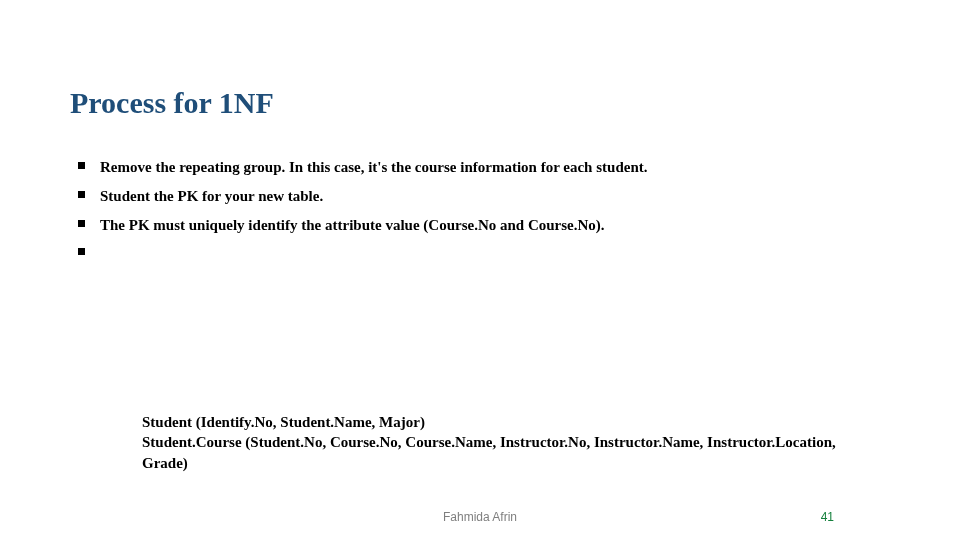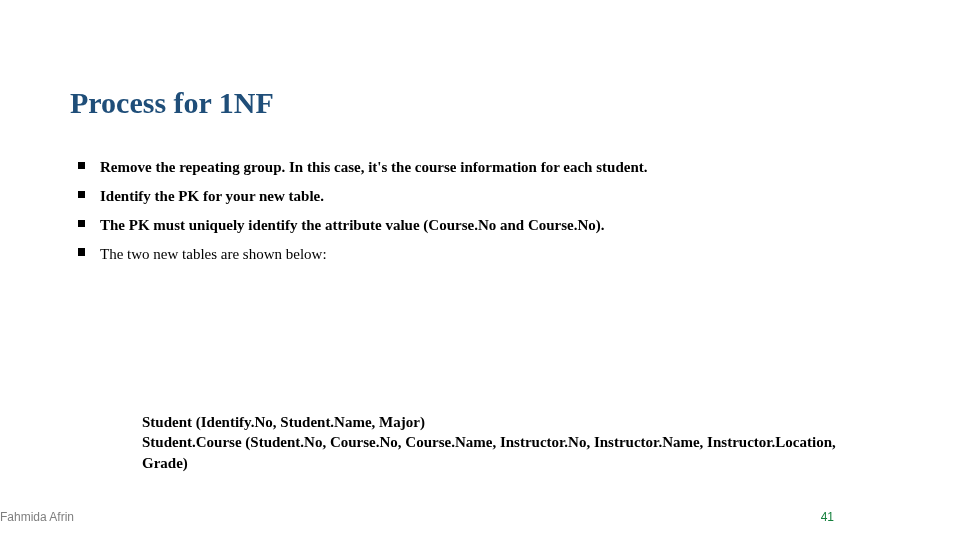--- a/index.html
+++ b/index.html
@@ -5,37 +5,36 @@
   * { margin: 0; padding: 0; box-sizing: border-box; }
   html, body { width: 960px; height: 540px; background: #fff; font-family: "Times New Roman", Times, serif; color: #000; overflow: hidden; }
   .slide { position: relative; width: 864px; height: 540px; padding: 4px; }
   .title { position: absolute; left: 70px; top: 86px; font-size: 30px; font-weight: bold; color: #1f4e79; font-family: "Times New Roman", Times, serif; }
   .content { position: absolute; left: 78px; top: 158px; width: 808px; }
   .content ul { list-style: none; }
   .content li { position: relative; padding-left: 22px; margin-bottom: 10px; font-size: 15px; line-height: 1.32; text-align: justify; font-family: "Times New Roman", Times, serif; }
   .content li.tight { margin-bottom: 9px; font-weight: bold; }
   .content li .bullet { position: absolute; left: 0; top: 4px; width: 7px; height: 7px; background: #000; }
   .schema-block { position: absolute; left: 142px; top: 412px; font-size: 15px; font-weight: bold; line-height: 1.35; font-family: "Times New Roman", Times, serif; color: #000; width: 740px; }
-  .footer-author { position: absolute; left: 0; width: 960px; bottom: 16px; text-align: left; font-family: "Segoe UI", Arial, sans-serif; font-size: 12px; color: #7f7f7f; }
+  .footer-author { position: absolute; left: 0; width: 960px; bottom: 16px; text-align: center; font-family: "Segoe UI", Arial, sans-serif; font-size: 12px; color: #7f7f7f; }
   .footer-page { position: absolute; right: 30px; bottom: 16px; font-family: "Segoe UI", Arial, sans-serif; font-size: 12px; color: #15803d; }
 </style>
 </head>
 <body>
 
 <div class="slide">
 
   <div class="title">Process for 1NF</div>
 
   <div class="content">
     <ul>
       <li class="tight"><span class="bullet"></span><span>Remove the repeating group. In this case, it's the course information for each student.</span></li>
-      <li class="tight"><span class="bullet"></span><span>Identify the PK for your new table.</span></li>
+      <li class="tight"><span class="bullet"></span><span>Student the PK for your new table.</span></li>
       <li class="tight"><span class="bullet"></span><span>The PK must uniquely identify the attribute value (Course.No and Course.No).</span></li>
       <li><span class="bullet"></span></li>
-      <li><span class="bullet"></span><span>The two new tables are shown below:</span></li>
     </ul>
   </div>
 
   <div class="schema-block">
     <div>Student (Identify.No, Student.Name, Major)</div>
     <div>Student.Course (Student.No, Course.No, Course.Name, Instructor.No, Instructor.Name, Instructor.Location, Grade)</div>
   </div>
 
   <div class="footer-author">Fahmida Afrin</div>
   <div class="footer-page">41</div>

